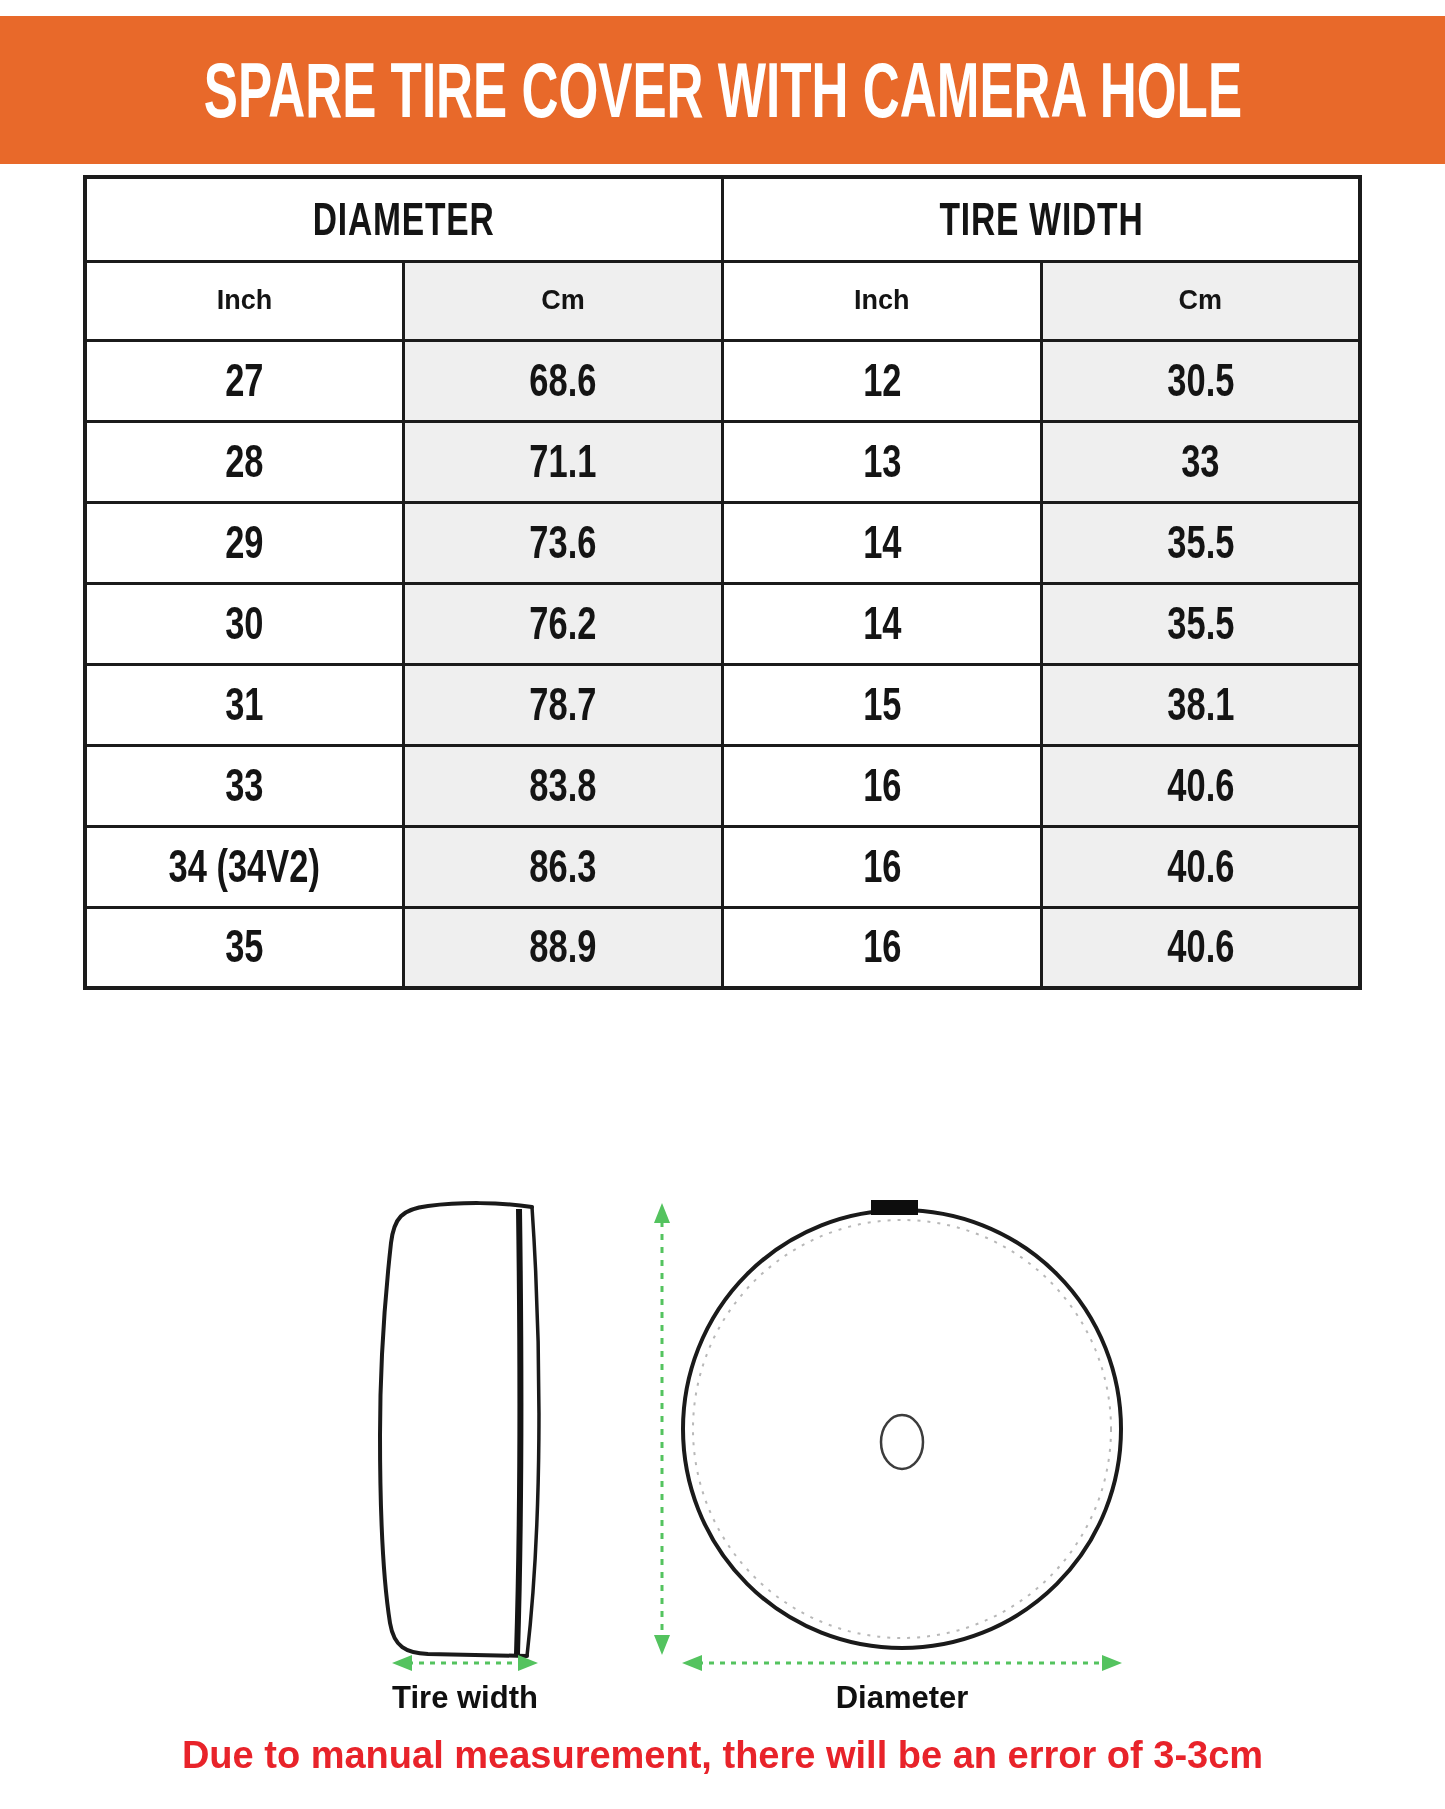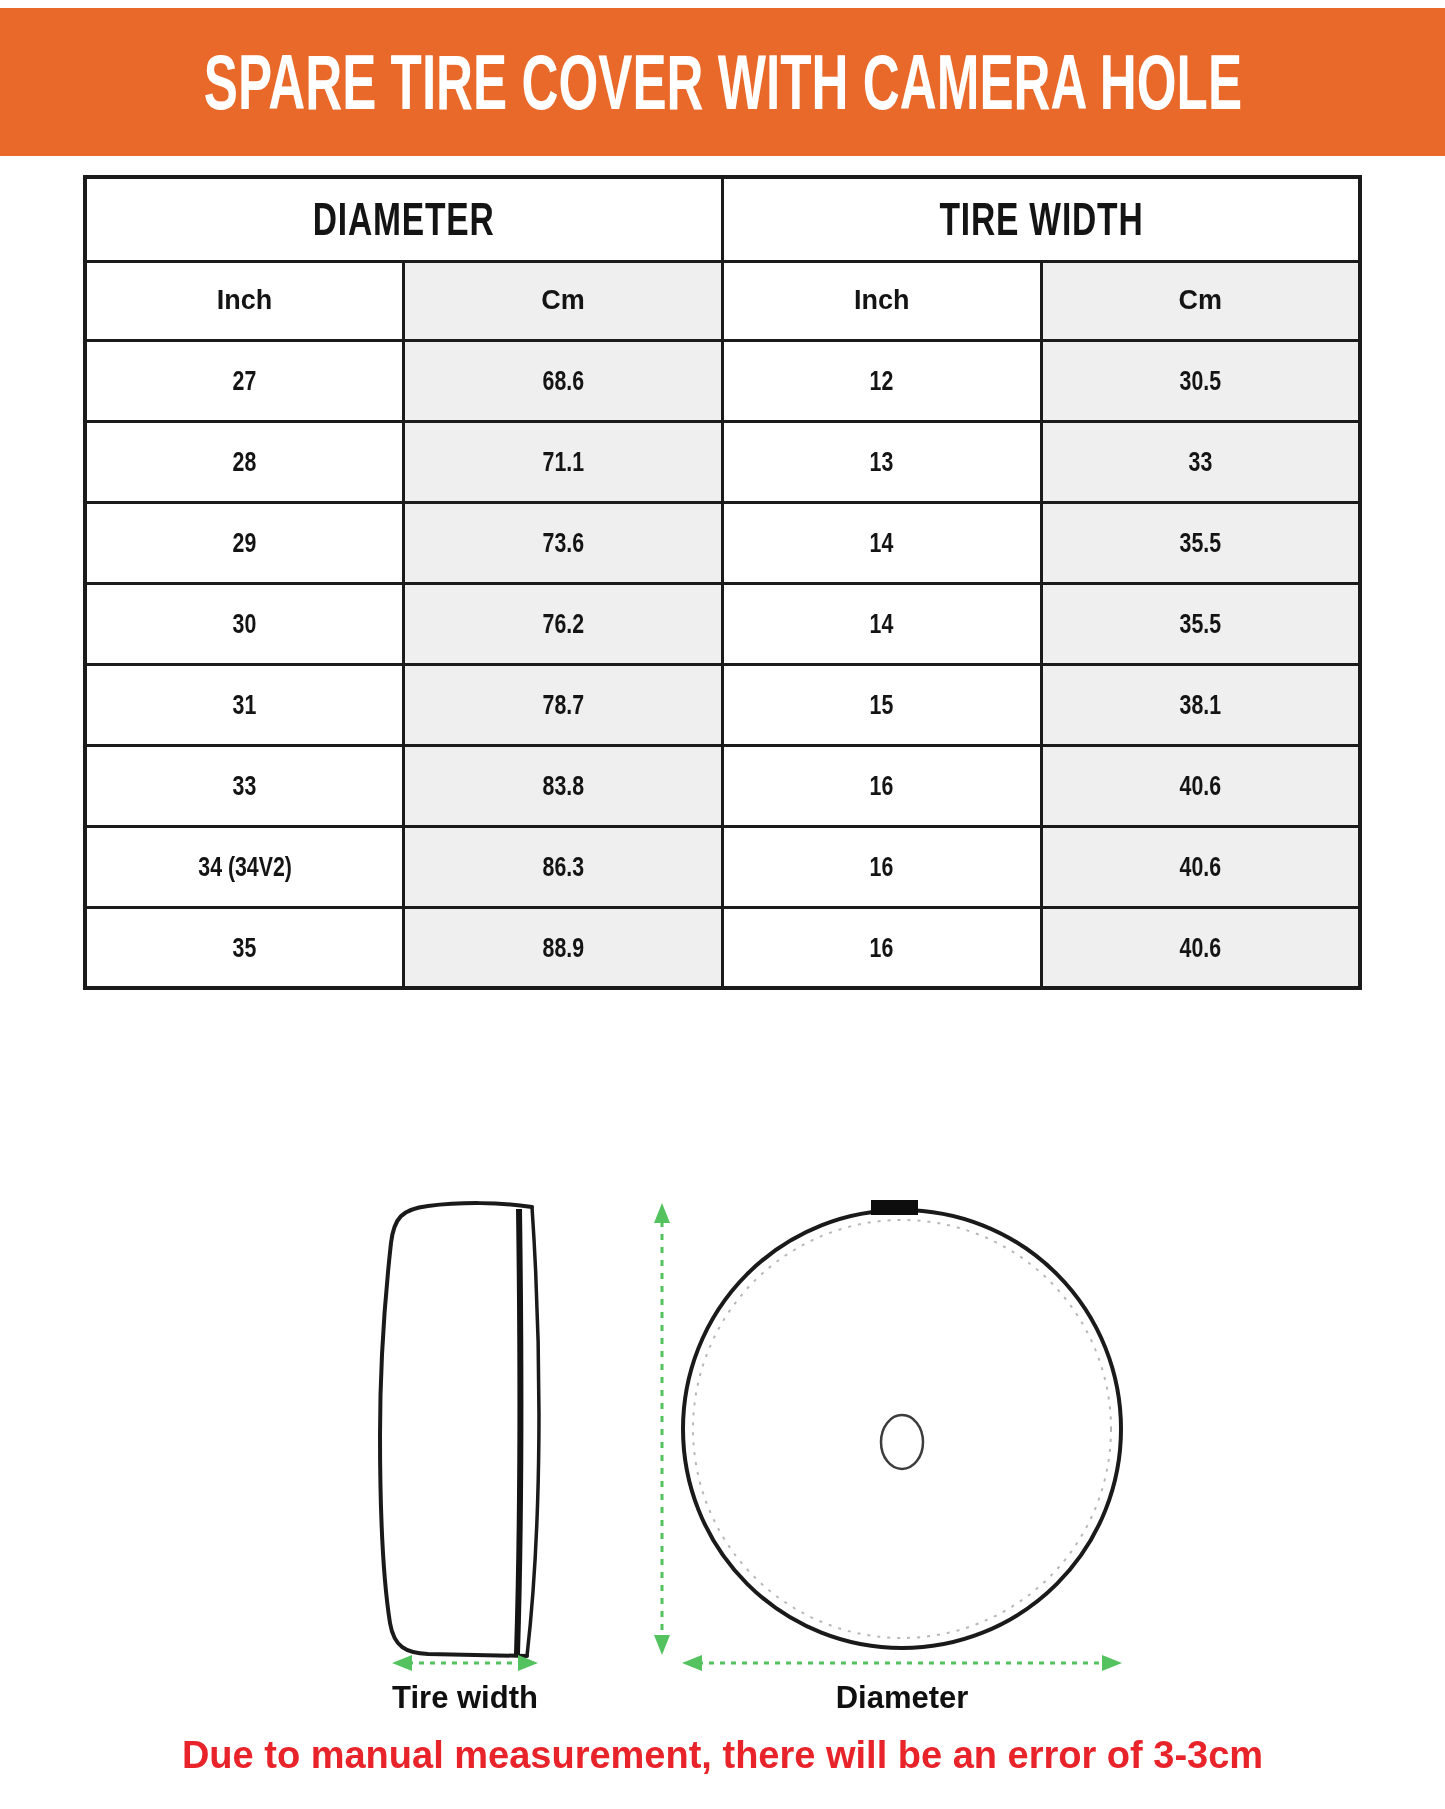--- a/index.html
+++ b/index.html
@@ -7,39 +7,39 @@
     --cellgray:#efefef; --line:#1b1b1b; --ink:#141414;
   }
   *{box-sizing:border-box;}
   html,body{margin:0;padding:0;}
   body{
     width:1445px;height:1809px;position:relative;background:#ffffff;
     font-family:"Liberation Sans",sans-serif;color:var(--ink);overflow:hidden;
   }
   
   .banner{
-    position:absolute;left:0;top:8px;width:1445px;height:148px;
+    position:absolute;left:0;top:16px;width:1445px;height:148px;
     background:var(--orange);display:flex;align-items:center;justify-content:center;
   }
   .banner-title{
     color:#ffffff;font-weight:bold;font-size:64px;white-space:nowrap;
     letter-spacing:0px;transform:scale(0.80,1.22);transform-origin:center;
   }
   
   .table-wrap{position:absolute;left:83px;top:175px;width:1279px;}
   table.size-table{
     width:100%;border-collapse:collapse;table-layout:fixed;
     border:4px solid var(--line);background:#ffffff;
   }
   .size-table th,.size-table td{
     border:3px solid var(--line);text-align:center;vertical-align:middle;padding:0;
   }
   .group-row th{height:84px;font-size:42px;font-weight:bold;background:#ffffff;}
   .sub-row th{height:79px;font-size:27px;font-weight:bold;}
-  .size-table tbody td{height:81px;font-size:26px;font-weight:bold;}
+  .size-table tbody td{height:81px;font-size:42px;font-weight:bold;}
   .cm-col{background:var(--cellgray);}
   .inch-col{background:#ffffff;}
   .cond{display:inline-block;transform:scale(0.82,1.08);transform-origin:center;white-space:nowrap;}
   .cond-wide{display:inline-block;transform:scale(0.80,1.12);transform-origin:center;letter-spacing:1px;white-space:nowrap;}
   
   .diagram-svg{position:absolute;left:320px;top:1195px;width:840px;height:545px;}
   .diagram-label{
     position:absolute;top:1680px;width:280px;text-align:center;
     font-size:31px;font-weight:bold;color:#101010;
   }

